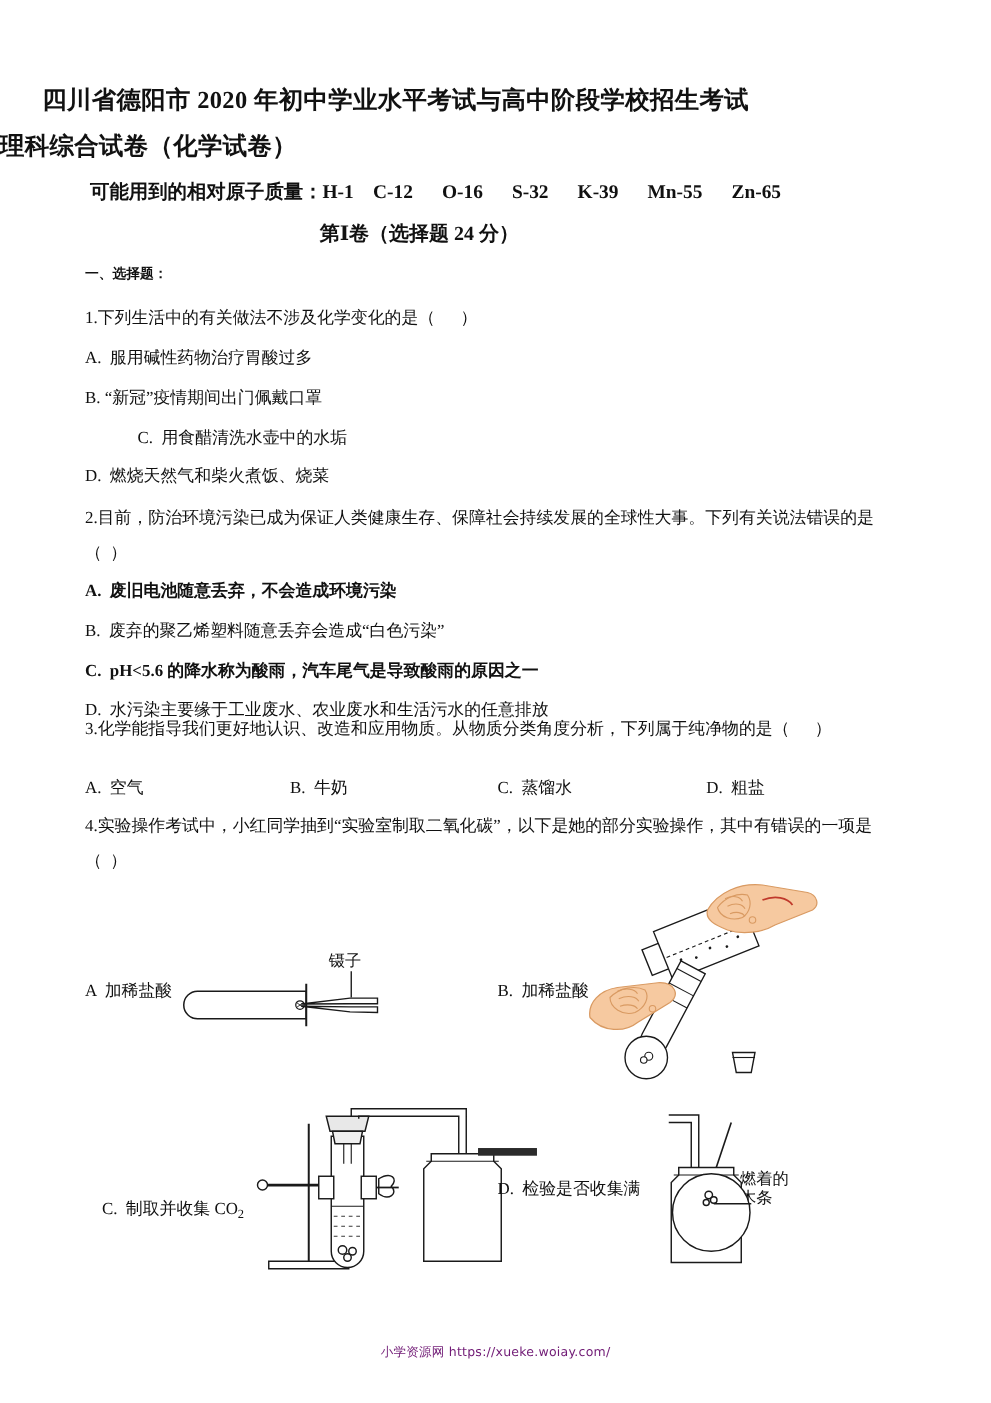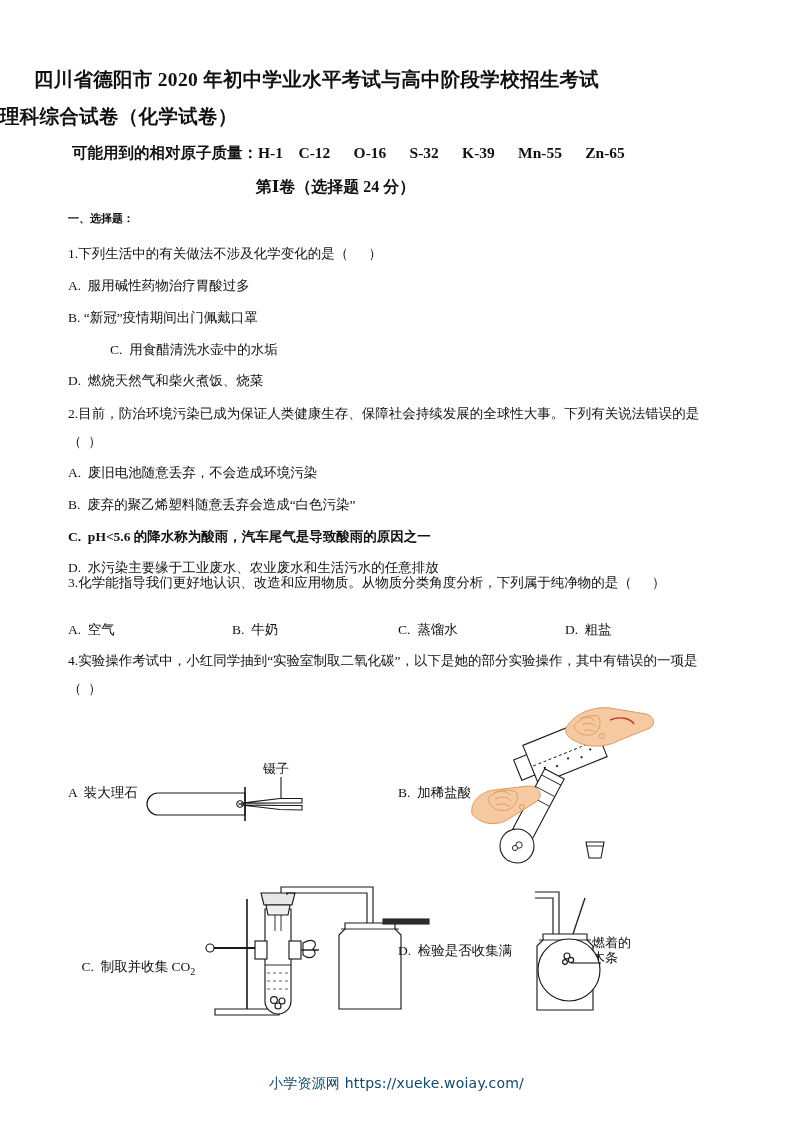--- a/index.html
+++ b/index.html
@@ -94,22 +94,22 @@
     line-height: 1.12;
     white-space: pre;
   }
 
   
   .footer {
     position: absolute;
     left: 0; top: 1075px;
     width: 793px;
     text-align: center;
-    font-size: 14px;
-    color: #0c4a6e;
+    font-size: 10px;
+    color: #701a75;
     font-family: "DejaVu Sans", "Liberation Sans", sans-serif;
     letter-spacing: 0.2px;
   }
   svg { display: block; overflow: visible; }
 </style>
 </head>
 <body>
 
 <div class="page">
 
@@ -121,35 +121,35 @@
   <div class="sect" style="top:211px;">一、选择题：</div>
 
   <div class="qline" style="top:245px;">1.下列生活中的有关做法不涉及化学变化的是（      ）</div>
   <div class="opt" style="left:68px; top:277px;">A.  服用碱性药物治疗胃酸过多</div>
   <div class="opt" style="left:68px; top:309px;">B. “新冠”疫情期间出门佩戴口罩</div>
   <div class="opt" style="left:68px; top:341px;margin-left:42px;">C.  用食醋清洗水壶中的水垢</div>
   <div class="opt" style="left:68px; top:372px;">D.  燃烧天然气和柴火煮饭、烧菜</div>
 
   <div class="qline wide" style="top:405px;">2.目前，防治环境污染已成为保证人类健康生存、保障社会持续发展的全球性大事。下列有关说法错误的是</div>
   <div class="qline" style="top:433px;">（  ）</div>
-  <div class="opt" style="left:68px; top:464px;">A.  废旧电池随意丢弃，不会造成环境污染</div>
+  <div class="opt" style="left:68px; top:464px;font-weight:bold;">A.  废旧电池随意丢弃，不会造成环境污染</div>
   <div class="opt" style="left:68px; top:496px;">B.  废弃的聚乙烯塑料随意丢弃会造成“白色污染”</div>
   <div class="opt" style="left:68px; top:528px;font-weight:bold;">C.  pH&lt;5.6 的降水称为酸雨，汽车尾气是导致酸雨的原因之一</div>
   <div class="opt" style="left:68px; top:559px;">D.  水污染主要缘于工业废水、农业废水和生活污水的任意排放</div>
 
   <div class="qline wide" style="top:574px;">3.化学能指导我们更好地认识、改造和应用物质。从物质分类角度分析，下列属于纯净物的是（      ）</div>
   <div class="opt" style="left:68px;  top:621px;">A.  空气</div>
   <div class="opt" style="left:232px; top:621px;">B.  牛奶</div>
   <div class="opt" style="left:398px; top:621px;">C.  蒸馏水</div>
   <div class="opt" style="left:565px; top:621px;">D.  粗盐</div>
 
   <div class="qline wide" style="top:652px;">4.实验操作考试中，小红同学抽到“实验室制取二氧化碳”，以下是她的部分实验操作，其中有错误的一项是</div>
   <div class="qline" style="top:680px;">（  ）</div>
 
-  <div class="fig-label" style="left:68px; top:784px;">A  装大理石</div>
+  <div class="fig-label" style="left:68px; top:784px;">A  加稀盐酸</div>
   <div class="callout" style="left:263px; top:762px;">镊子</div>
   <div class="fig" style="left:150px; top:775px;">
     <svg width="230" height="60" viewBox="0 0 230 60">
 
       <path d="M 8 18 L 95 18 L 95 40 L 8 40 A 11 11 0 0 1 8 18 Z" fill="#ffffff" stroke="#1a1a1a" stroke-width="1.2"></path>
 
       <line x1="95" y1="12" x2="95" y2="46" stroke="#1a1a1a" stroke-width="1.6"></line>
 
       <circle cx="90" cy="29" r="3.4" fill="#ffffff" stroke="#1a1a1a" stroke-width="1"></circle>
       <line x1="87.2" y1="27" x2="92.8" y2="31" stroke="#1a1a1a" stroke-width="0.7"></line>

